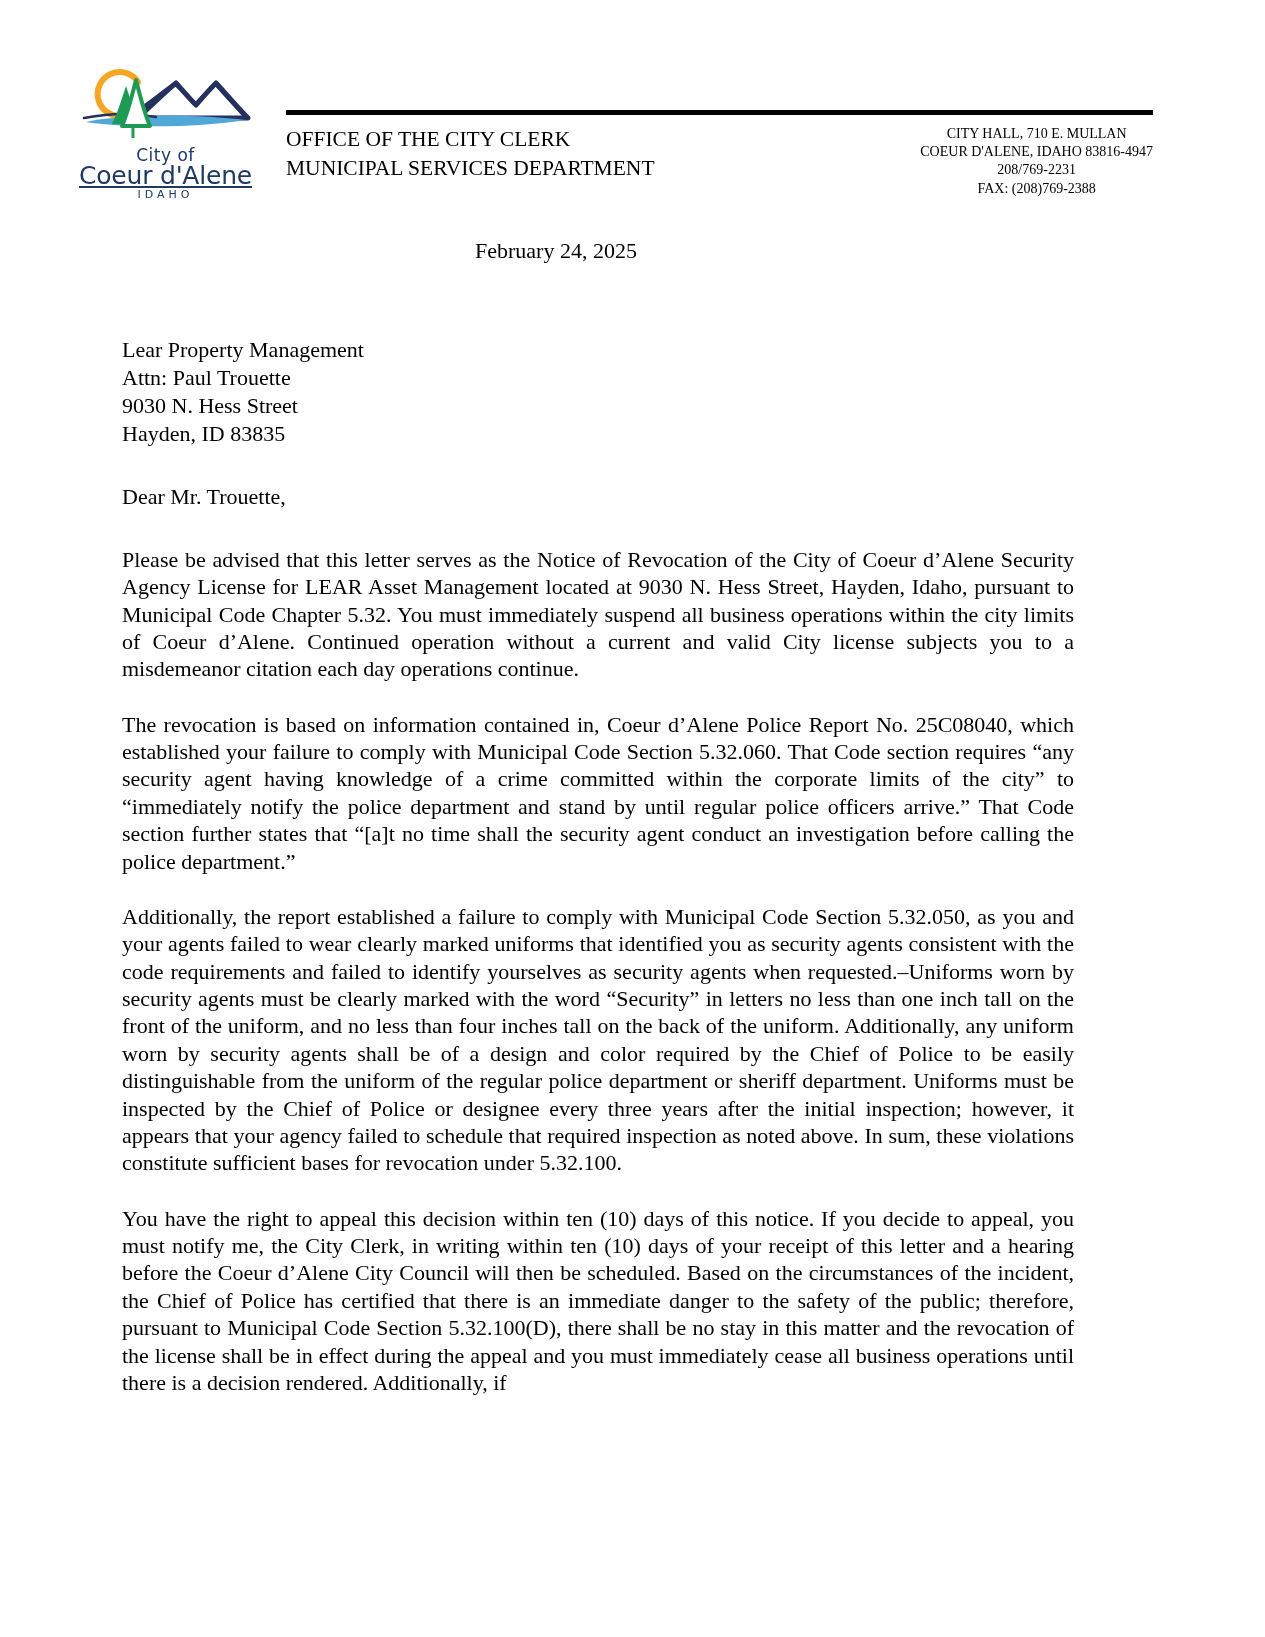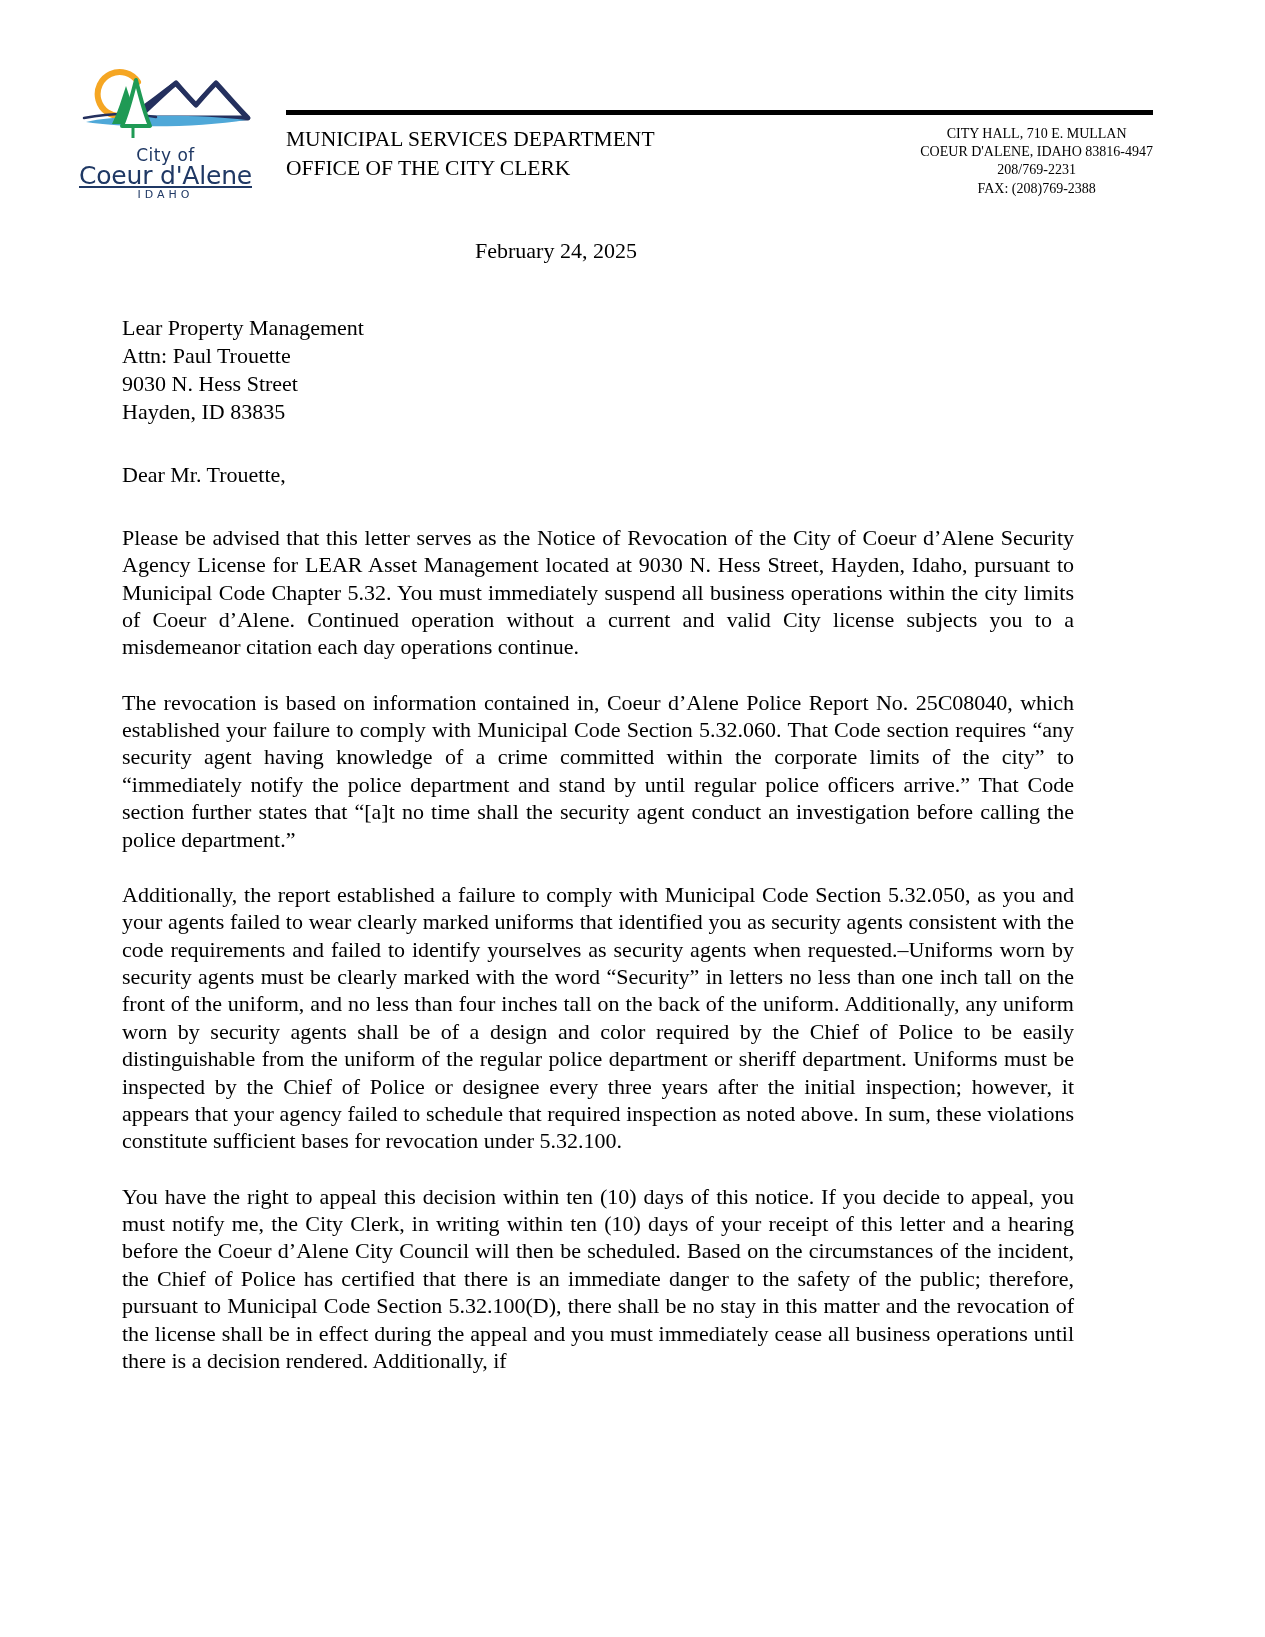--- a/index.html
+++ b/index.html
@@ -96,21 +96,21 @@
   
   .content {
     position: absolute;
     top: 238px;
     left: 122px;
     width: 952px;
   }
   .date-line {
     text-align: center;
     font-size: 22px;
-    margin: 0 0 50px 0;
+    margin: 0 0 72px 0;
     padding-right: 84px;
   }
   .addr {
     font-size: 22px;
     line-height: 1.27;
     margin: 0 0 36px 0;
   }
   .addr div { white-space: nowrap; }
 
   .doc-title {
@@ -163,22 +163,22 @@
         <div class="wm-city">City of</div>
         <div class="wm-name">Coeur d'Alene</div>
         <div class="wm-state">IDAHO</div>
       </div>
     </div>
 
     <div class="head-right">
       <div class="rule"></div>
       <div class="head-cols">
         <div class="head-left-col">
+          <div>OFFICE OF THE CITY CLERK</div>
           <div>MUNICIPAL SERVICES DEPARTMENT</div>
-          <div>OFFICE OF THE CITY CLERK</div>
         </div>
         <div class="head-right-col">
           <div>CITY HALL, 710 E. MULLAN</div>
           <div>COEUR D'ALENE, IDAHO 83816-4947</div>
           <div>208/769-2231</div>
           <div>FAX: (208)769-2388</div>
         </div>
       </div>
     </div>
   </div>

